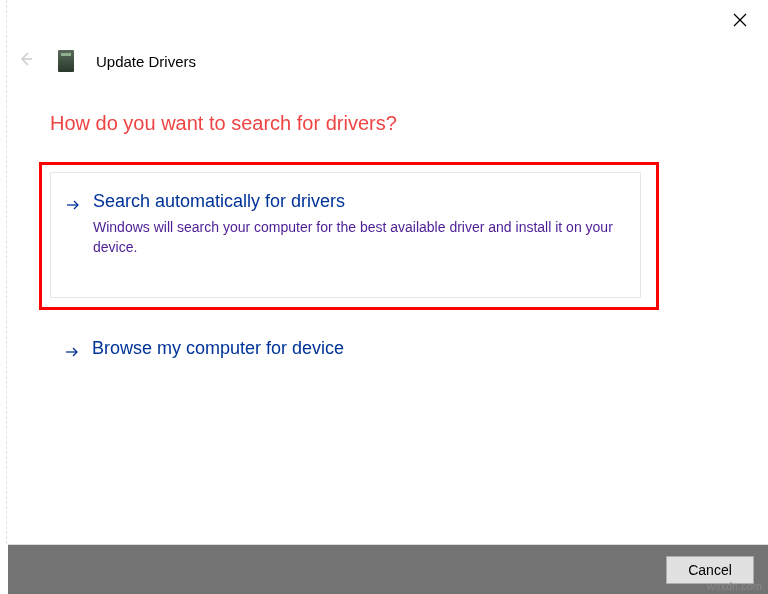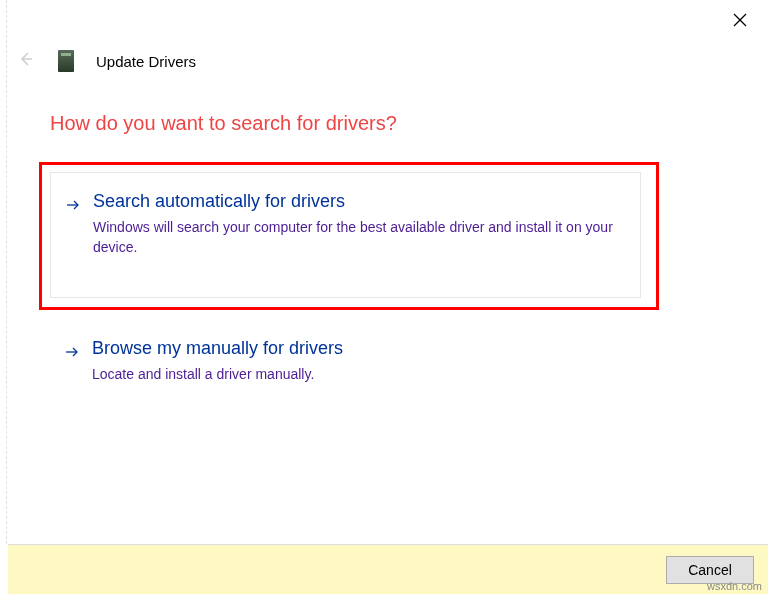--- a/index.html
+++ b/index.html
@@ -136,21 +136,21 @@
       color: #4c1d95;
       line-height: 1.4;
     }
     .footer {
       position: absolute;
       bottom: 0;
       left: 8px;
       right: 0;
       height: 50px;
       border-top: 1px solid #ddd;
-      background: #fef9c3;
+      background: #737373;
       display: flex;
       align-items: center;
       justify-content: flex-end;
       padding-right: 14px;
     }
     .cancel-btn {
       min-width: 88px;
       height: 28px;
       background: #e1e1e1;
       border: 1px solid #adadad;
@@ -222,22 +222,21 @@
 
   <div class="option option-2">
     <div class="option-row">
       <div class="option-arrow">
         <svg viewBox="0 0 14 14">
             <line x1="1" y1="7" x2="12" y2="7" stroke="#003399" stroke-width="1.3"></line>
             <path d="M8 3 L12 7 L8 11" fill="none" stroke="#003399" stroke-width="1.3"></path>
           </svg>
       </div>
       <div class="option-body">
-        <div class="option-title">Browse my manually for drivers</div>
-        <div class="option-desc">Locate and install a driver manually.</div>
+        <div class="option-title">Browse my computer for device</div>
       </div>
     </div>
   </div>
 
   <div class="footer">
     <button class="cancel-btn">Cancel</button>
   </div>
 
   <div class="watermark">wsxdn.com</div>
 

